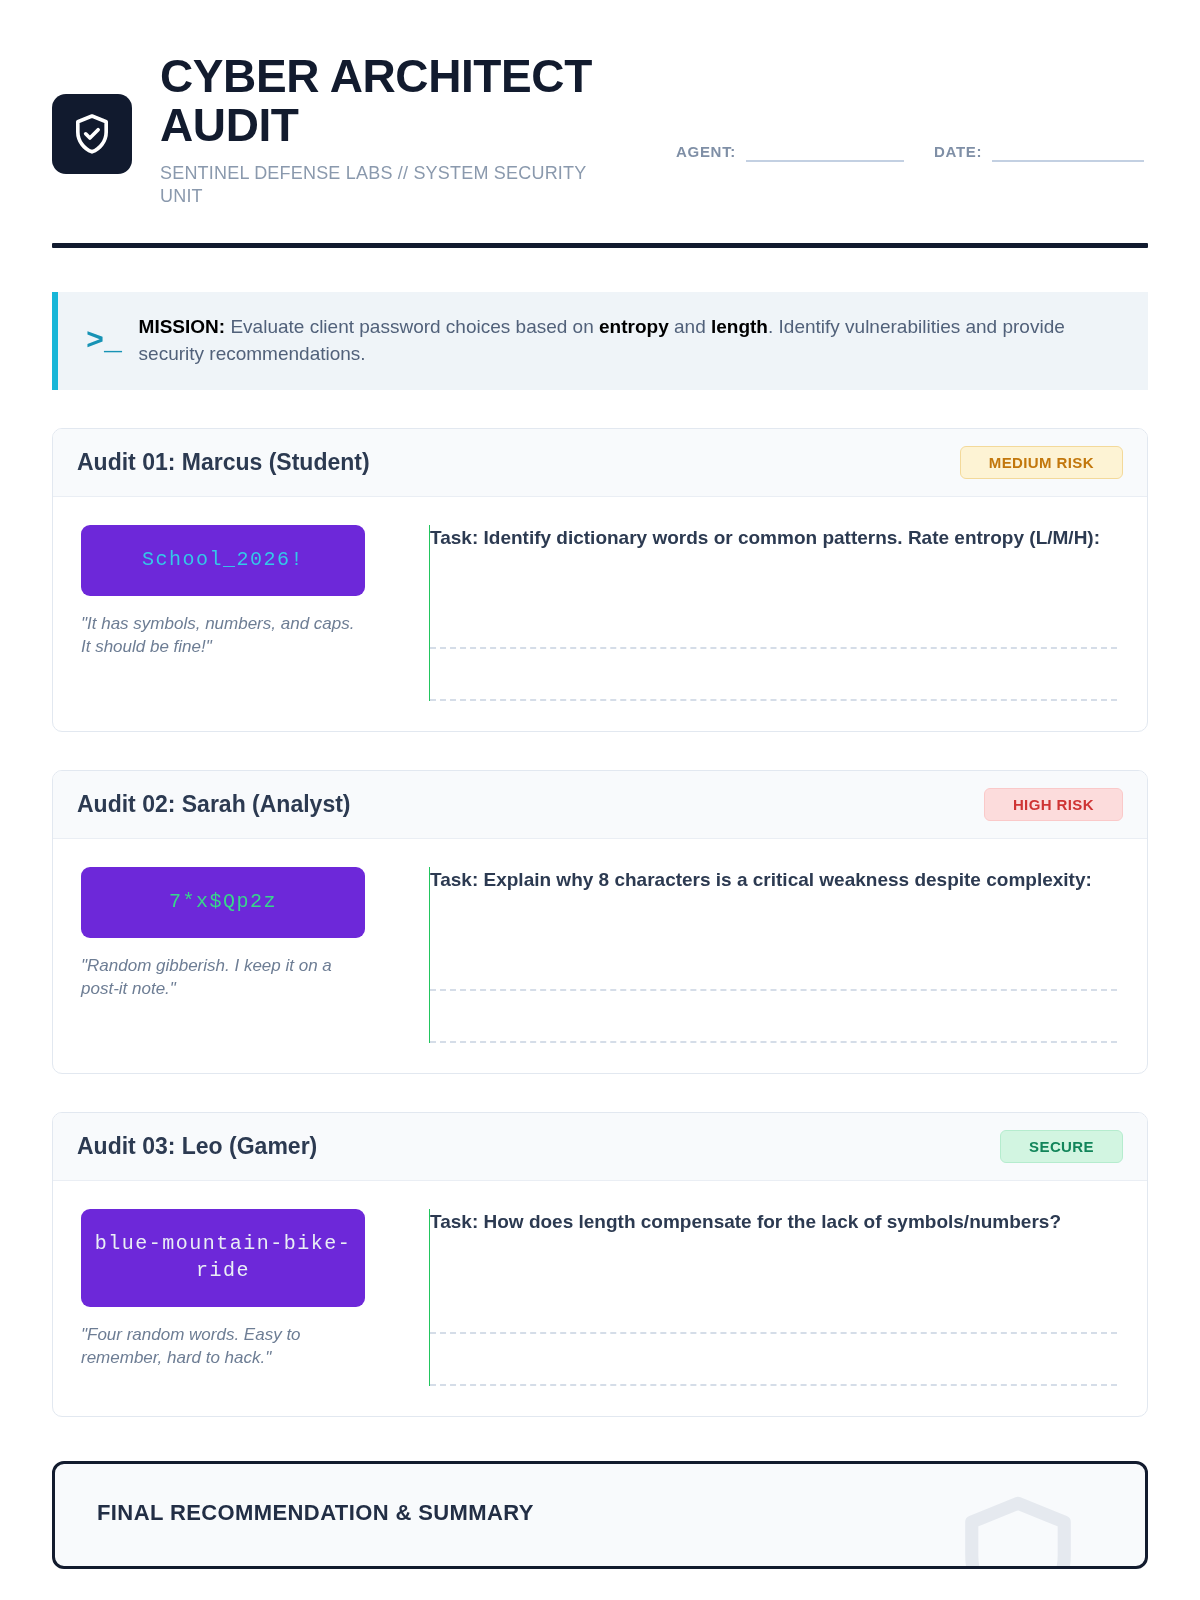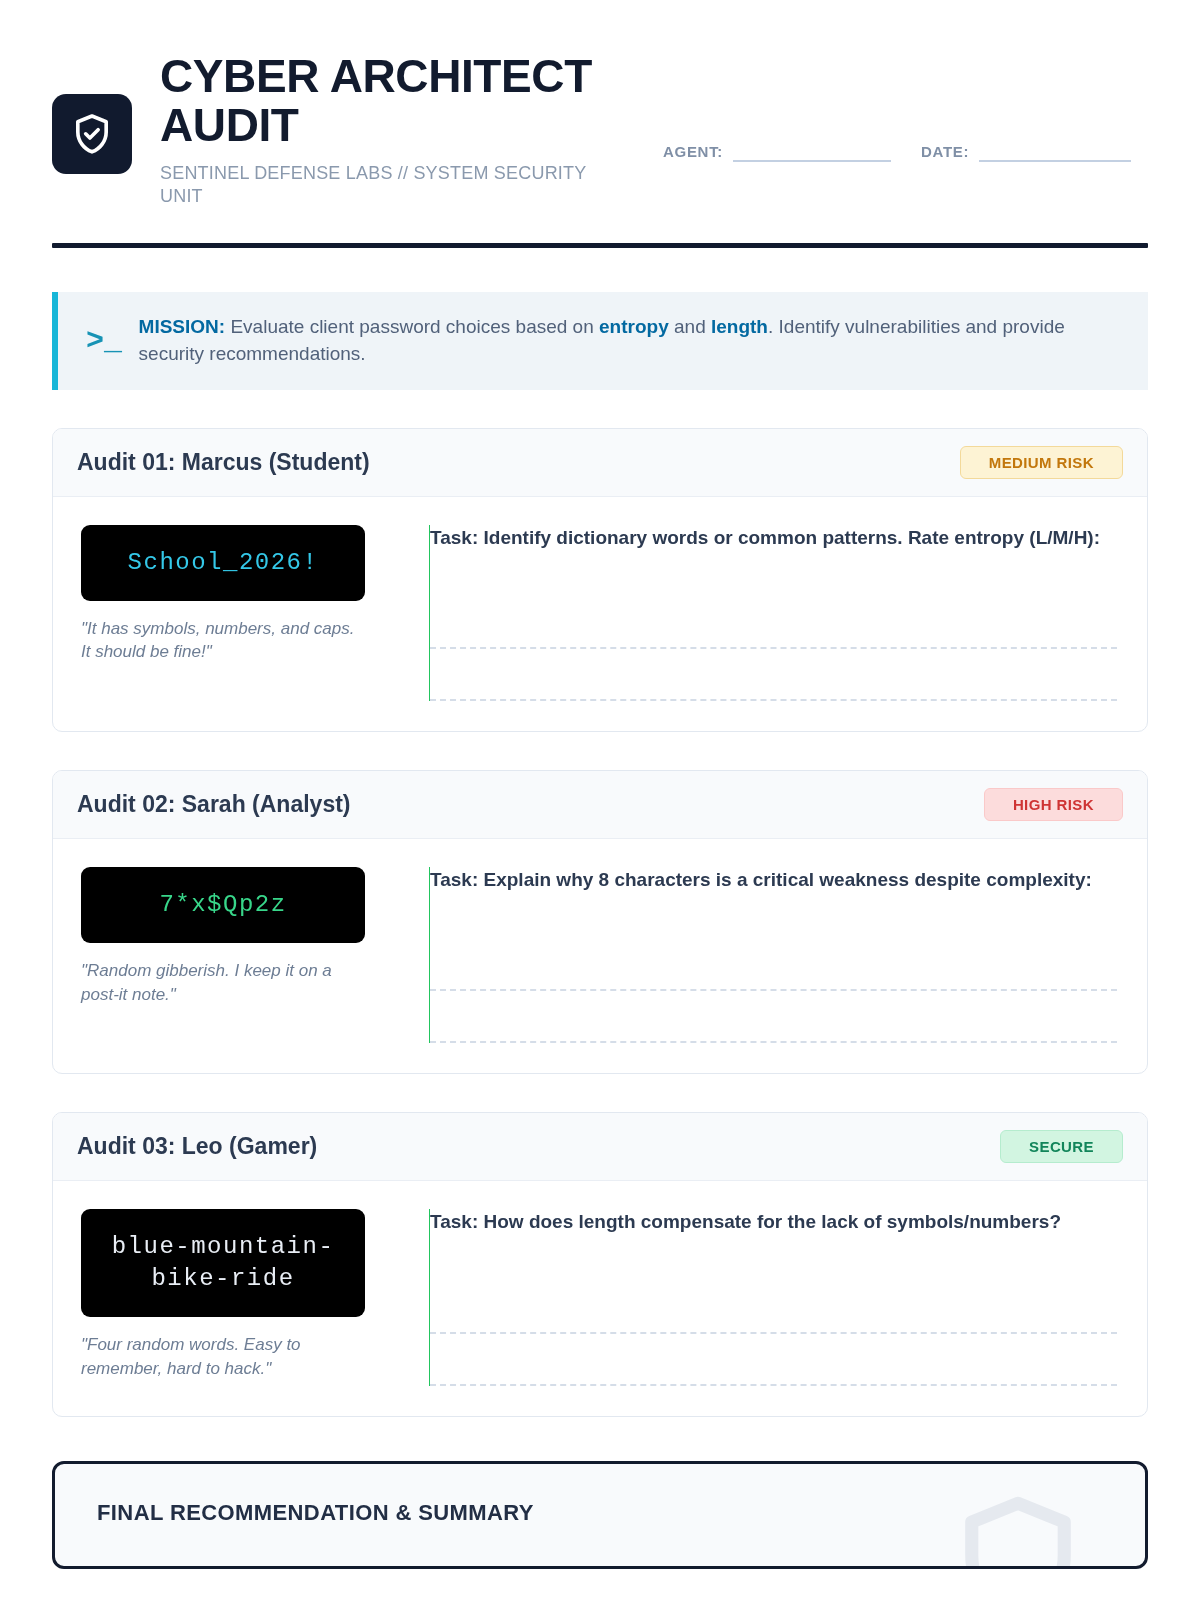--- a/index.html
+++ b/index.html
@@ -55,21 +55,21 @@
     font-size: 18px;
     color: #8a99ad;
     line-height: 1.32;
     letter-spacing: 0.2px;
   }
 
   .header-fields {
     display: flex;
     gap: 30px;
     align-items: flex-end;
-    margin-left: 5px;
+    margin-left: 18px;
     padding-top: 88px;
     flex: 1;
   }
   .field { display: flex; align-items: flex-end; gap: 10px; }
   .field-label {
     font-size: 15px;
     font-weight: bold;
     color: #7f8fa6;
     letter-spacing: 0.7px;
     padding-bottom: 2px;
@@ -106,21 +106,21 @@
     font-family: "Liberation Mono", monospace;
     line-height: 1;
     min-width: 34px;
     padding-left: 4px;
   }
   .mission-text {
     font-size: 19px;
     color: #51617a;
     line-height: 1.42;
   }
-  .mission-text b { color: #0369a1; font-weight: bold; }
+  .mission-text b { color: #000000; font-weight: bold; }
 
   
   .card {
     margin-top: 38px;
     border: 1px solid #e2e8f0;
     border-radius: 10px;
     background: #ffffff;
     overflow: hidden;
   }
   .card-head {
@@ -147,26 +147,26 @@
   }
   .badge.medium { background: #fdf3d4; color: #c2770c; border-color: #f3d99a; }
   .badge.high   { background: #fcdcdc; color: #cf3434; border-color: #fac9c9; }
   .badge.secure { background: #d2f5e1; color: #12855a; border-color: #b5ecce; }
 
   .card-body { display: flex; padding: 28px 30px 30px 28px; }
 
   .pw-col { width: 312px; min-width: 312px; padding-right: 28px; }
 
   .pw-chip {
-    background: #000000;
+    background: #6d28d9;
     border-radius: 9px;
     padding: 22px 4px;
     text-align: center;
     font-family: "Liberation Mono", monospace;
-    font-size: 24px;
+    font-size: 20px;
     letter-spacing: 1.5px;
     line-height: 1.33;
     word-break: break-word;
   }
   .pw-chip.cyan  { color: #34c8e8; }
   .pw-chip.green { color: #38d68a; }
   .pw-chip.white { color: #e9eef5; }
 
   .pw-quote {
     margin-top: 16px;

